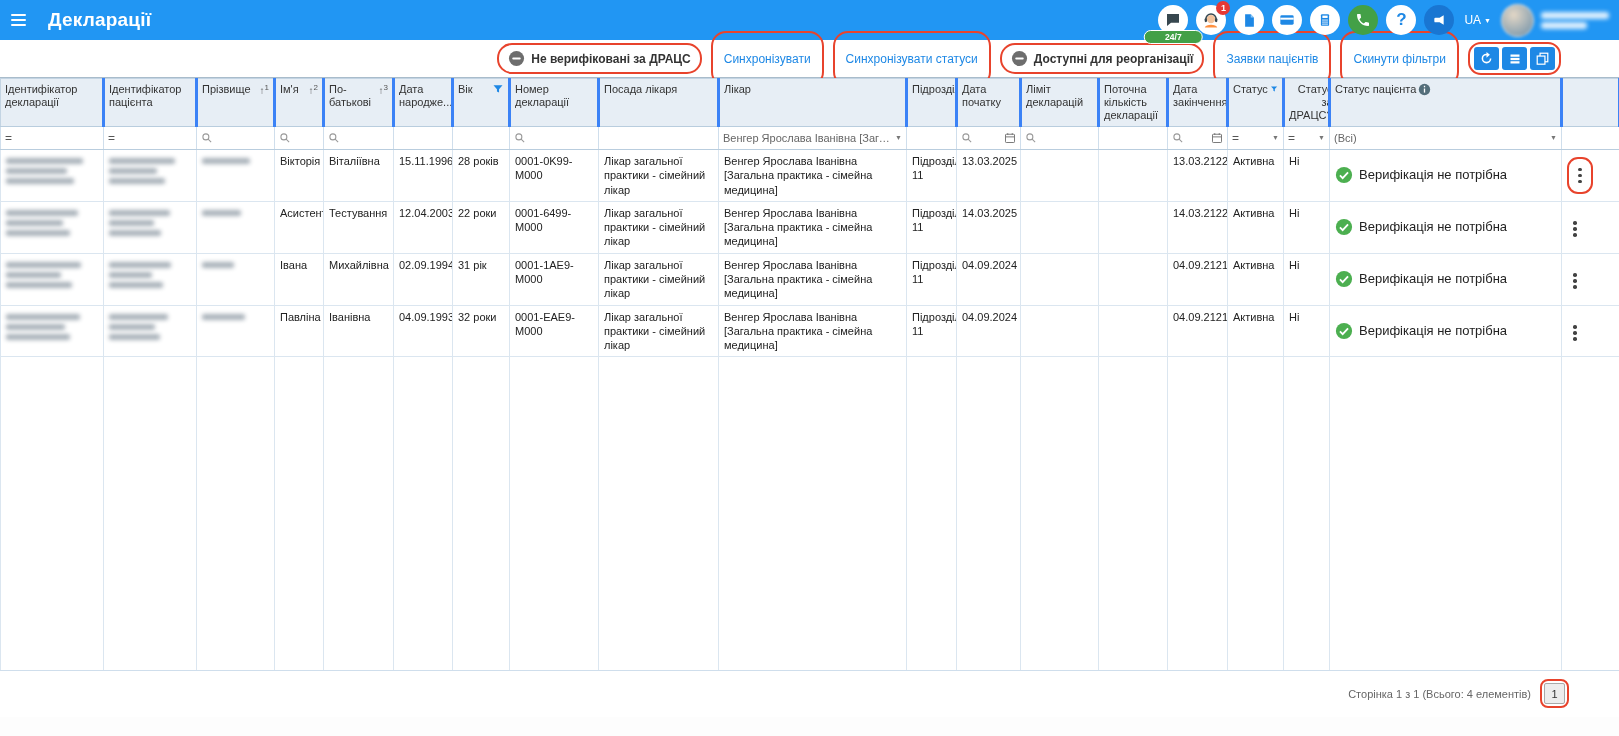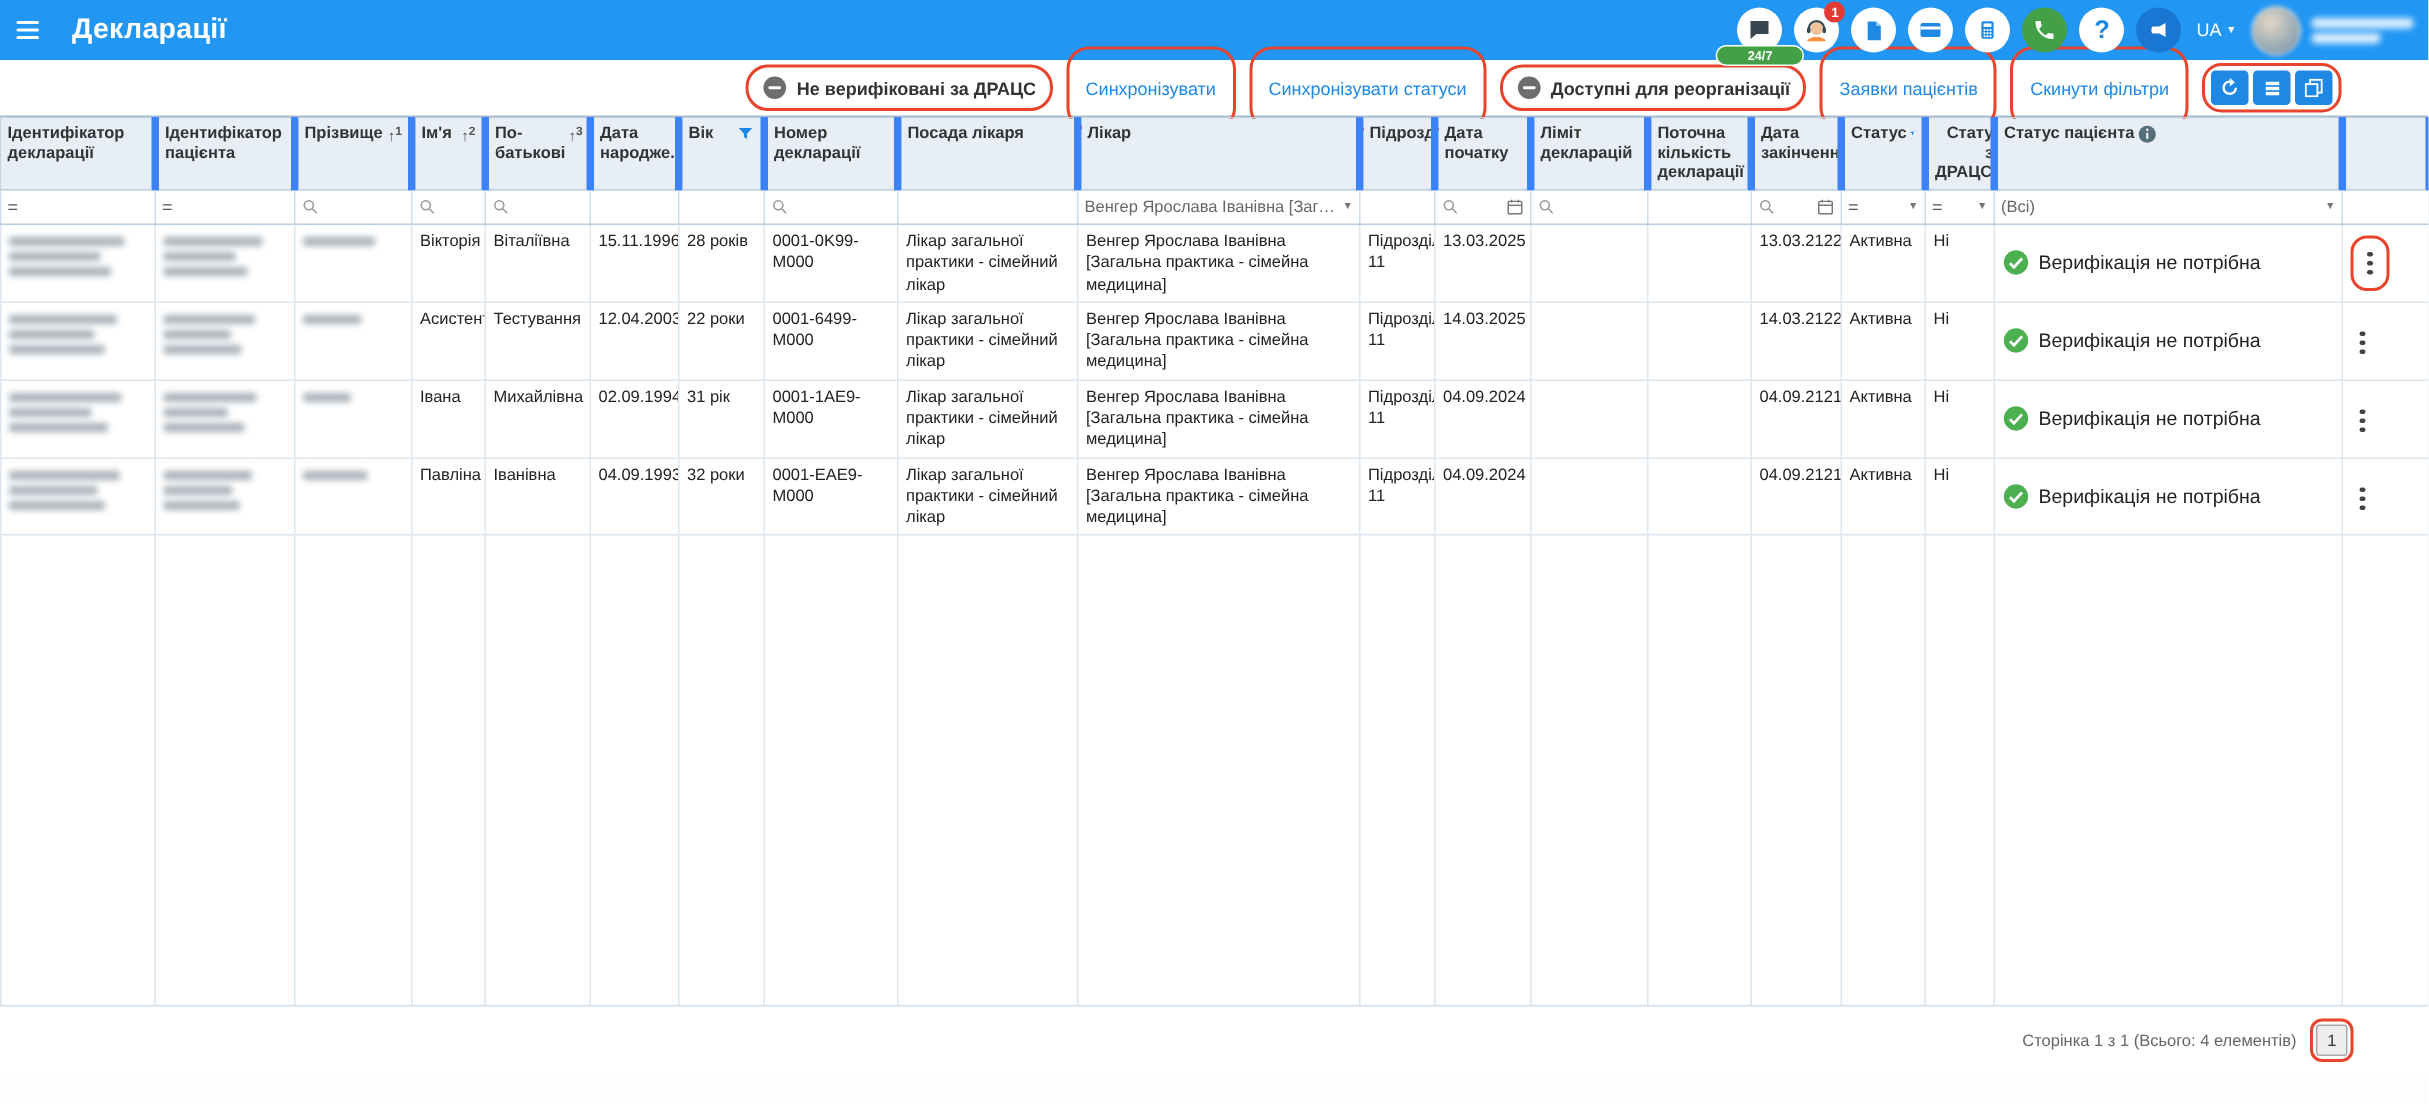--- a/index.html
+++ b/index.html
@@ -44,22 +44,22 @@
     font-family:inherit; font-size:12px; font-weight:bold; color:#333; cursor:pointer; white-space:nowrap; padding:4px 4px; }
   .tb-link { background:none; border:none; font-family:inherit; font-size:12px; color:#1e88e5;
     cursor:pointer; white-space:nowrap; padding:18px 6px; }
   .annot-group { border:2px solid #e8432c; border-radius:13px; padding:3px 4px; display:inline-flex; gap:3px; }
   .tb-icon-btn { width:25px; height:23px; background:#1e88e5; border:none; border-radius:3px;
     display:flex; align-items:center; justify-content:center; cursor:pointer; }
 
   
   .grid { flex:0 0 auto; }
   table { border-collapse:collapse; table-layout:fixed; width:1619px; }
-  thead th { background:#e7eef5; border-right:5px solid #3b82f6; border-bottom:1px solid #b9cdde;
-    border-top:1px solid #c3d4e3; font-weight:bold; font-size:11px; color:#333; text-align:left;
+  thead th { background:#e7eef5; border-right:3px solid #3b82f6; border-bottom:1px solid #b9cdde;
+    border-top:1px solid #c3d4e3; font-weight:normal; font-size:11px; color:#333; text-align:left;
     vertical-align:top; padding:4px 4px; height:44px; line-height:1.18; overflow:hidden; }
   thead th:first-child { border-left:1px solid #c3d4e3; }
   .th-wrap { display:flex; align-items:flex-start; gap:2px; }
   .th-label { flex:1 1 auto; }
   .ta-r .th-label { }
   .ta-c .th-label { text-align:right; }
   .sort { color:#555; font-size:10px; white-space:nowrap; flex:0 0 auto; cursor:pointer; }
   .sort .num { font-size:8px; vertical-align:super; }
 
   .filter-row td { background:#fff; border-right:1px solid #cfdeec; border-bottom:1px solid #b9cdde;

